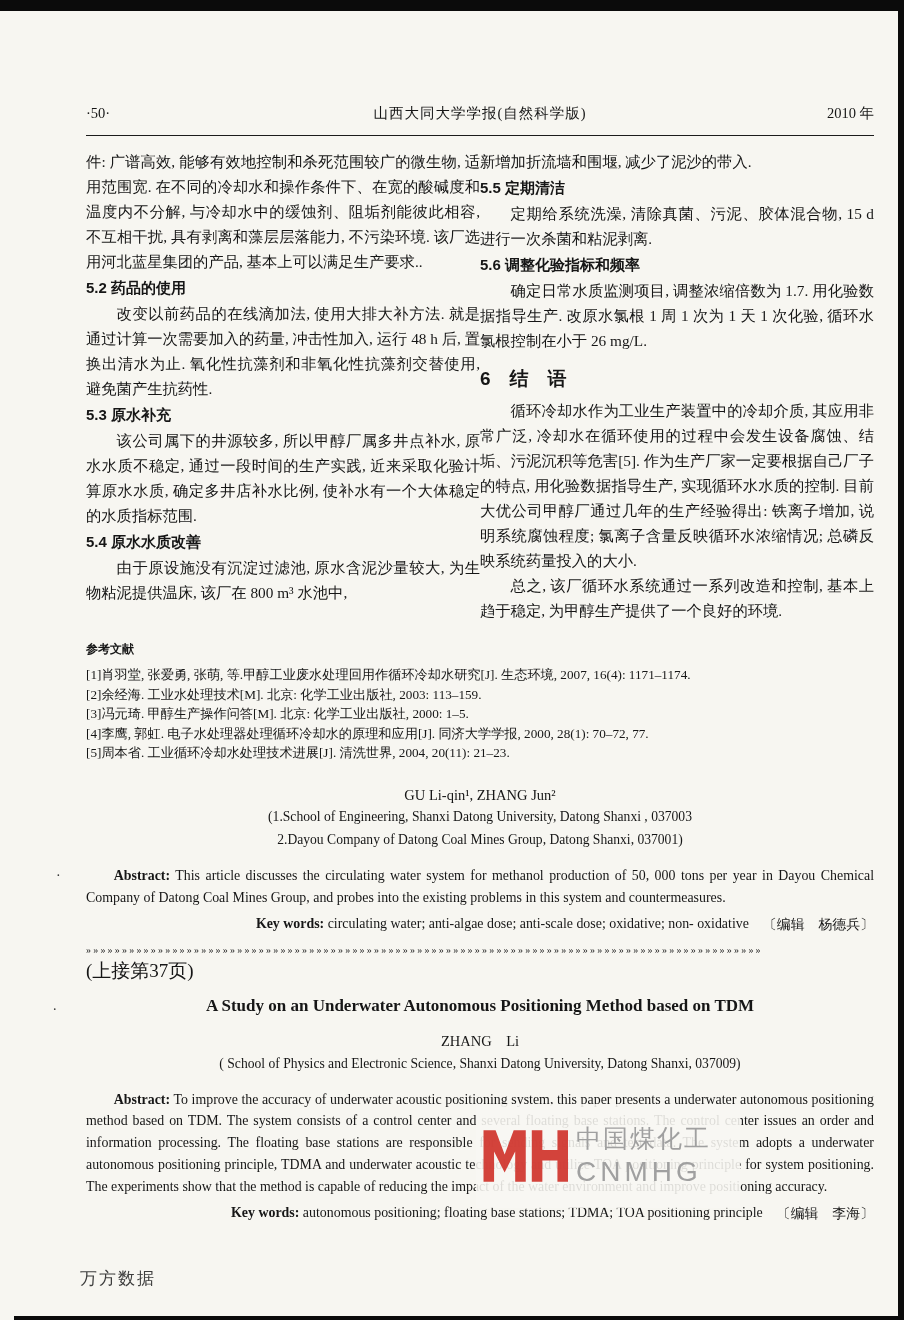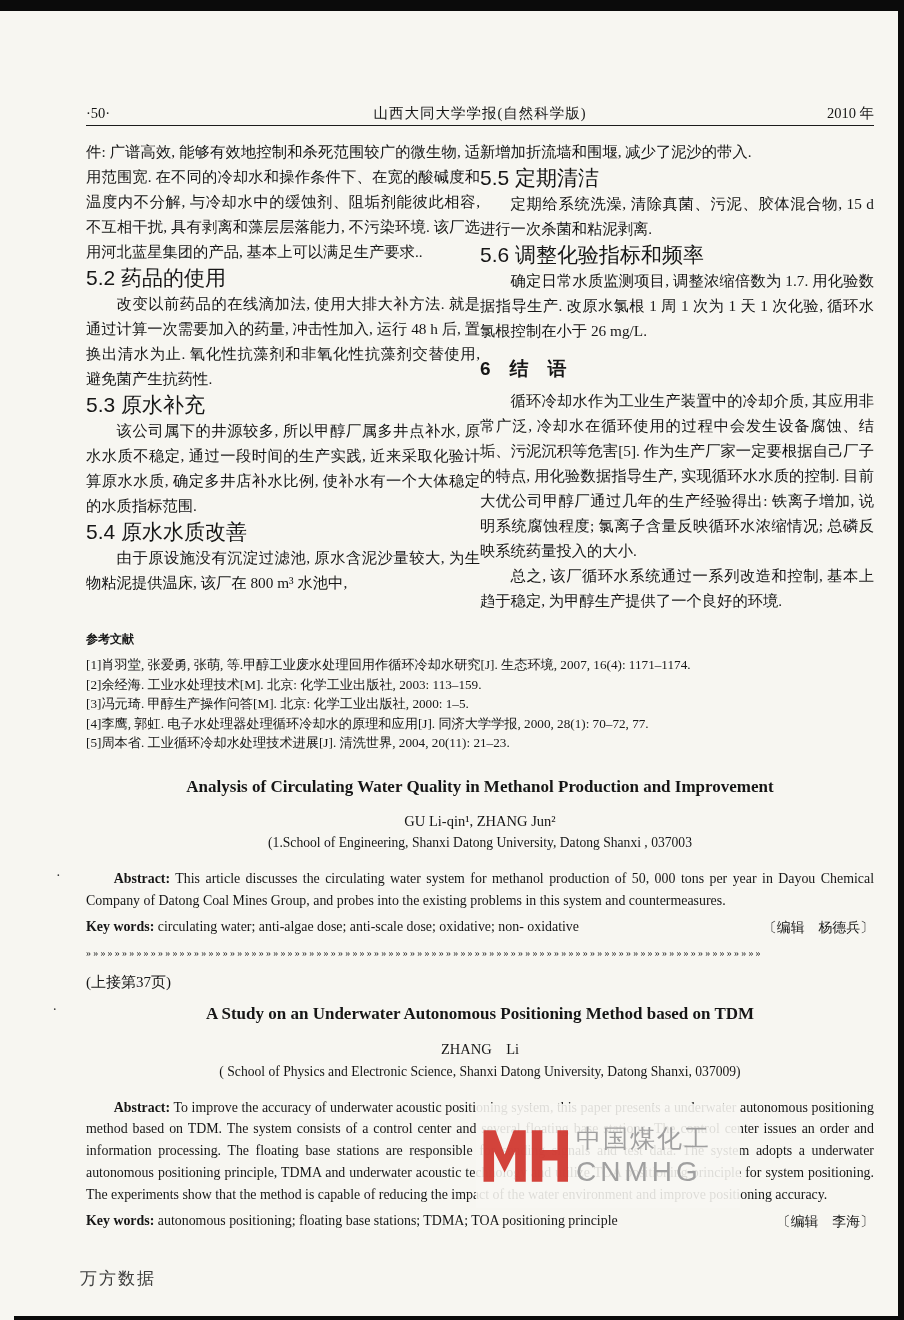--- a/index.html
+++ b/index.html
@@ -11,48 +11,48 @@
   
   .edge-top    { position:absolute; top:0; left:0; width:904px; height:11px; background:#0b0b0b; }
   .edge-right  { position:absolute; top:0; right:0; width:6px; height:1320px; background:#0b0b0b; }
   .edge-bottom { position:absolute; bottom:0; left:14px; right:0; height:4px; background:#0b0b0b; }
   .dot { position:absolute; font-size:14px; color:#333; }
   .d1 { left:56px; top:868px; }
   .d2 { left:53px; top:998px; }
 
   .content { position:absolute; left:86px; right:30px; top:104px; }
 
-  .header { display:flex; align-items:baseline; font-size:14.5px; padding-bottom:2px; border-bottom:1.3px solid #1c1c1c; }
+  .header { display:flex; align-items:baseline; font-size:14.5px; padding-bottom:12px; border-bottom:1.3px solid #1c1c1c; }
   .header .pageno { width:100px; }
   .header .journal { flex:1; text-align:center; letter-spacing:1px; }
   .header .year { width:100px; text-align:right; }
 
   .twocol { display:flex; margin-top:13px; }
   .col { flex:1; font-size:15.3px; line-height:25px; text-align:justify; }
   .col p { margin:0; text-indent:2em; }
   .col p.cont { text-indent:0; }
-  .col h4 { margin:1px 0; font-family:"Liberation Sans","DejaVu Sans",sans-serif; font-size:21px; font-weight:normal; }
+  .col h4 { margin:1px 0; font-family:"Liberation Sans","DejaVu Sans",sans-serif; font-size:15px; font-weight:bold; }
   .col h3.concl { margin:13px 0 7px; font-family:"Liberation Sans","DejaVu Sans",sans-serif; font-size:19px; font-weight:bold; }
 
   .refs { margin-top:18px; }
   .refs-title { font-family:"Liberation Sans","DejaVu Sans",sans-serif; font-weight:bold; font-size:12px; margin-bottom:7px; }
   .ref { margin:0; font-size:13.2px; line-height:19.6px; }
 
   .art1 { margin-top:24px; text-align:center; }
   .art-title { font-size:17px; font-weight:bold; }
   .t2 { margin-top:12px; text-align:center; }
   .authors { text-align:center; font-size:14.5px; margin-top:16px; }
   .affil { text-align:center; font-size:13.6px; line-height:20px; margin-top:3px; }
 
   .abs { margin:15px 0 0; font-size:13.9px; line-height:21.8px; text-align:justify; text-indent:2em; }
-  .kwrow { display:flex; justify-content:space-between; gap:14px; font-size:13.9px; margin-top:7px; }
+  .kwrow { display:flex; justify-content:flex-end; gap:14px; font-size:13.9px; margin-top:7px; }
   .editor { white-space:nowrap; }
 
   .separator { margin-top:10px; font-size:10px; letter-spacing:2.2px; color:#2a2a2a; white-space:nowrap; overflow:hidden; }
-  .contnote { margin-top:15px; font-size:15px; }
+  .contnote { margin-top:3px; font-size:19px; }
 
   .footer-brand { position:absolute; left:80px; bottom:30px; font-size:17px; letter-spacing:2px; color:#3d3d3d; }
 
   .watermark {
     position:absolute; left:476px; top:1104px; width:252px; height:96px;
     display:flex; align-items:center; gap:8px; padding:4px 6px;
     background:rgba(248,247,243,0.88); pointer-events:none;
   }
   .wm-text { color:#a0a0a0; line-height:1.25; }
   .wm-cn { font-size:25px; letter-spacing:2px; font-family:"Liberation Sans","DejaVu Sans",sans-serif; }
@@ -99,23 +99,23 @@
     <div class="refs">
       <div class="refs-title">参考文献</div>
       <p class="ref">[1]肖羽堂, 张爱勇, 张萌, 等.甲醇工业废水处理回用作循环冷却水研究[J]. 生态环境, 2007, 16(4): 1171–1174.</p>
       <p class="ref">[2]余经海. 工业水处理技术[M]. 北京: 化学工业出版社, 2003: 113–159.</p>
       <p class="ref">[3]冯元琦. 甲醇生产操作问答[M]. 北京: 化学工业出版社, 2000: 1–5.</p>
       <p class="ref">[4]李鹰, 郭虹. 电子水处理器处理循环冷却水的原理和应用[J]. 同济大学学报, 2000, 28(1): 70–72, 77.</p>
       <p class="ref">[5]周本省. 工业循环冷却水处理技术进展[J]. 清洗世界, 2004, 20(11): 21–23.</p>
     </div>
 
     <div class="art1">
-      <div class="art-title">Analysis of Circulating Water Quality in Methanol Production and Improvement</div>
       <div class="authors">GU Li-qin¹, ZHANG Jun²</div>
       <div class="affil">(1.School of Engineering, Shanxi Datong University, Datong Shanxi , 037003</div>
+      <div class="affil">2.Dayou Company of Datong Coal Mines Group, Datong Shanxi, 037001)</div>
     </div>
 
     <p class="abs"><b>Abstract:</b> <span>This article discusses the circulating water system for methanol production of 50, 000 tons per year in Dayou Chemical Company of Datong Coal Mines Group, and probes into the existing problems in this system and countermeasures.</span></p>
 
     <div class="kwrow">
       <span class="kwmain"><b>Key words:</b> <span>circulating water; anti-algae dose; anti-scale dose; oxidative; non- oxidative</span></span>
       <span class="editor">〔编辑　杨德兵〕</span>
     </div>
 
     <div class="separator">»»»»»»»»»»»»»»»»»»»»»»»»»»»»»»»»»»»»»»»»»»»»»»»»»»»»»»»»»»»»»»»»»»»»»»»»»»»»»»»»»»»»»»»»»»»»»»</div>

